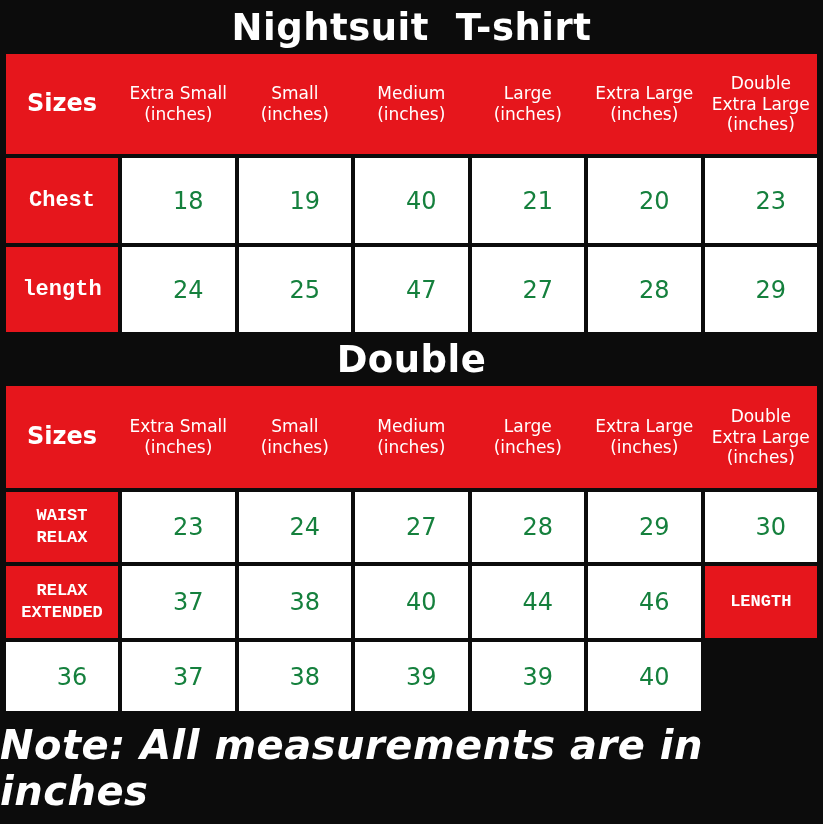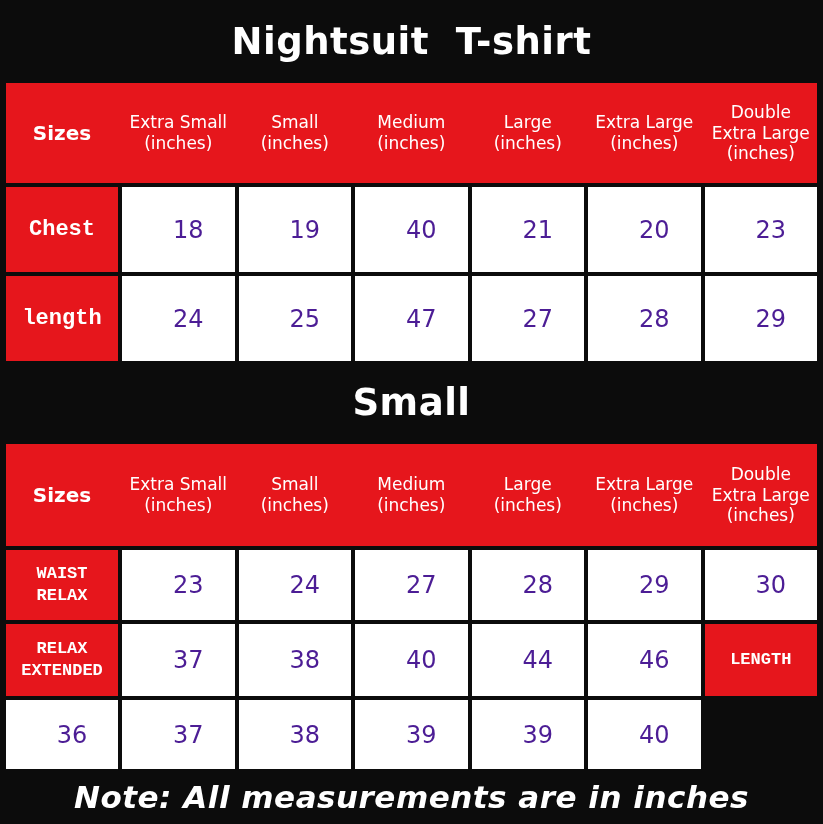--- a/index.html
+++ b/index.html
@@ -7,21 +7,21 @@
   body {
     width: 823px; height: 824px;
     background: var(--black, #0c0c0c);
     font-family: "DejaVu Sans", "Liberation Sans", sans-serif;
     overflow: hidden;
   }
   .page { width: 823px; height: 824px; display: flex; flex-direction: column; background: var(--black, #0c0c0c); }
 
   
   .band { display: flex; align-items: center; justify-content: center; background: var(--black, #0c0c0c); flex: 0 0 auto; }
-  .title-band { height: 83px; }
+  .title-band { height: 54px; }
   .band-title {
     margin: 0; color: var(--white, #fff);
     font-size: 37px; font-weight: 800; letter-spacing: 0.5px;
     white-space: pre; line-height: 1;
   }
 
   
   .size-table {
     display: grid;
     grid-template-columns: 112px repeat(6, 1fr);
@@ -38,41 +38,41 @@
     display: grid;
     grid-template-columns: 112px repeat(6, 1fr);
     gap: 4px;
     background: var(--red, #e6161c);
   }
   .hcell {
     display: flex; align-items: center; justify-content: center;
     text-align: center; color: var(--white, #fff);
     font-size: 17px; line-height: 1.22; padding: 2px 3px;
   }
-  .hcell.sizes { font-size: 20px; font-weight: 700; }
+  .hcell.sizes { font-size: 24px; font-weight: 700; }
 
   .rowhead {
     background: var(--red, #e6161c); color: var(--white, #fff);
     display: flex; align-items: center; justify-content: center;
     text-align: center; font-weight: 700; font-family: Liberation Mono, monospace;
   }
   .rowhead.big { font-size: 22px; }
   .rowhead.small { font-size: 17px; line-height: 1.3; padding: 16px 6px; }
 
   .cell {
-    background: var(--white, #fff); color: #4c1d95;
+    background: var(--white, #fff); color: #15803d;
     display: flex; align-items: center; justify-content: center;
     font-size: 24px;
     padding-left: 20px;
   }
 
   .footer-band { flex: 1 1 auto; }
   .footer-note {
     margin: 0; color: var(--white, #fff);
-    font-size: 31px; font-style: italic; font-weight: 600;
+    font-size: 40px; font-style: italic; font-weight: 600;
     letter-spacing: 0.5px;
   }
 </style>
 </head>
 <body>
 
 <div class="page">
 
   <header class="band title-band">
     <h1 class="band-title">Nightsuit  T-shirt</h1>
@@ -100,21 +100,21 @@
     <div class="rowhead big">length</div>
     <div class="cell">24</div>
     <div class="cell">25</div>
     <div class="cell">47</div>
     <div class="cell">27</div>
     <div class="cell">28</div>
     <div class="cell">29</div>
   </div>
 
   <header class="band title-band">
-    <h1 class="band-title">Small</h1>
+    <h1 class="band-title">Double</h1>
   </header>
 
   <div class="size-table t2">
     <div class="header-row">
       <div class="hcell sizes">Sizes</div>
       <div class="hcell">Extra Small (inches)</div>
       <div class="hcell">Small (inches)</div>
       <div class="hcell">Medium (inches)</div>
       <div class="hcell">Large (inches)</div>
       <div class="hcell">Extra Large (inches)</div>

